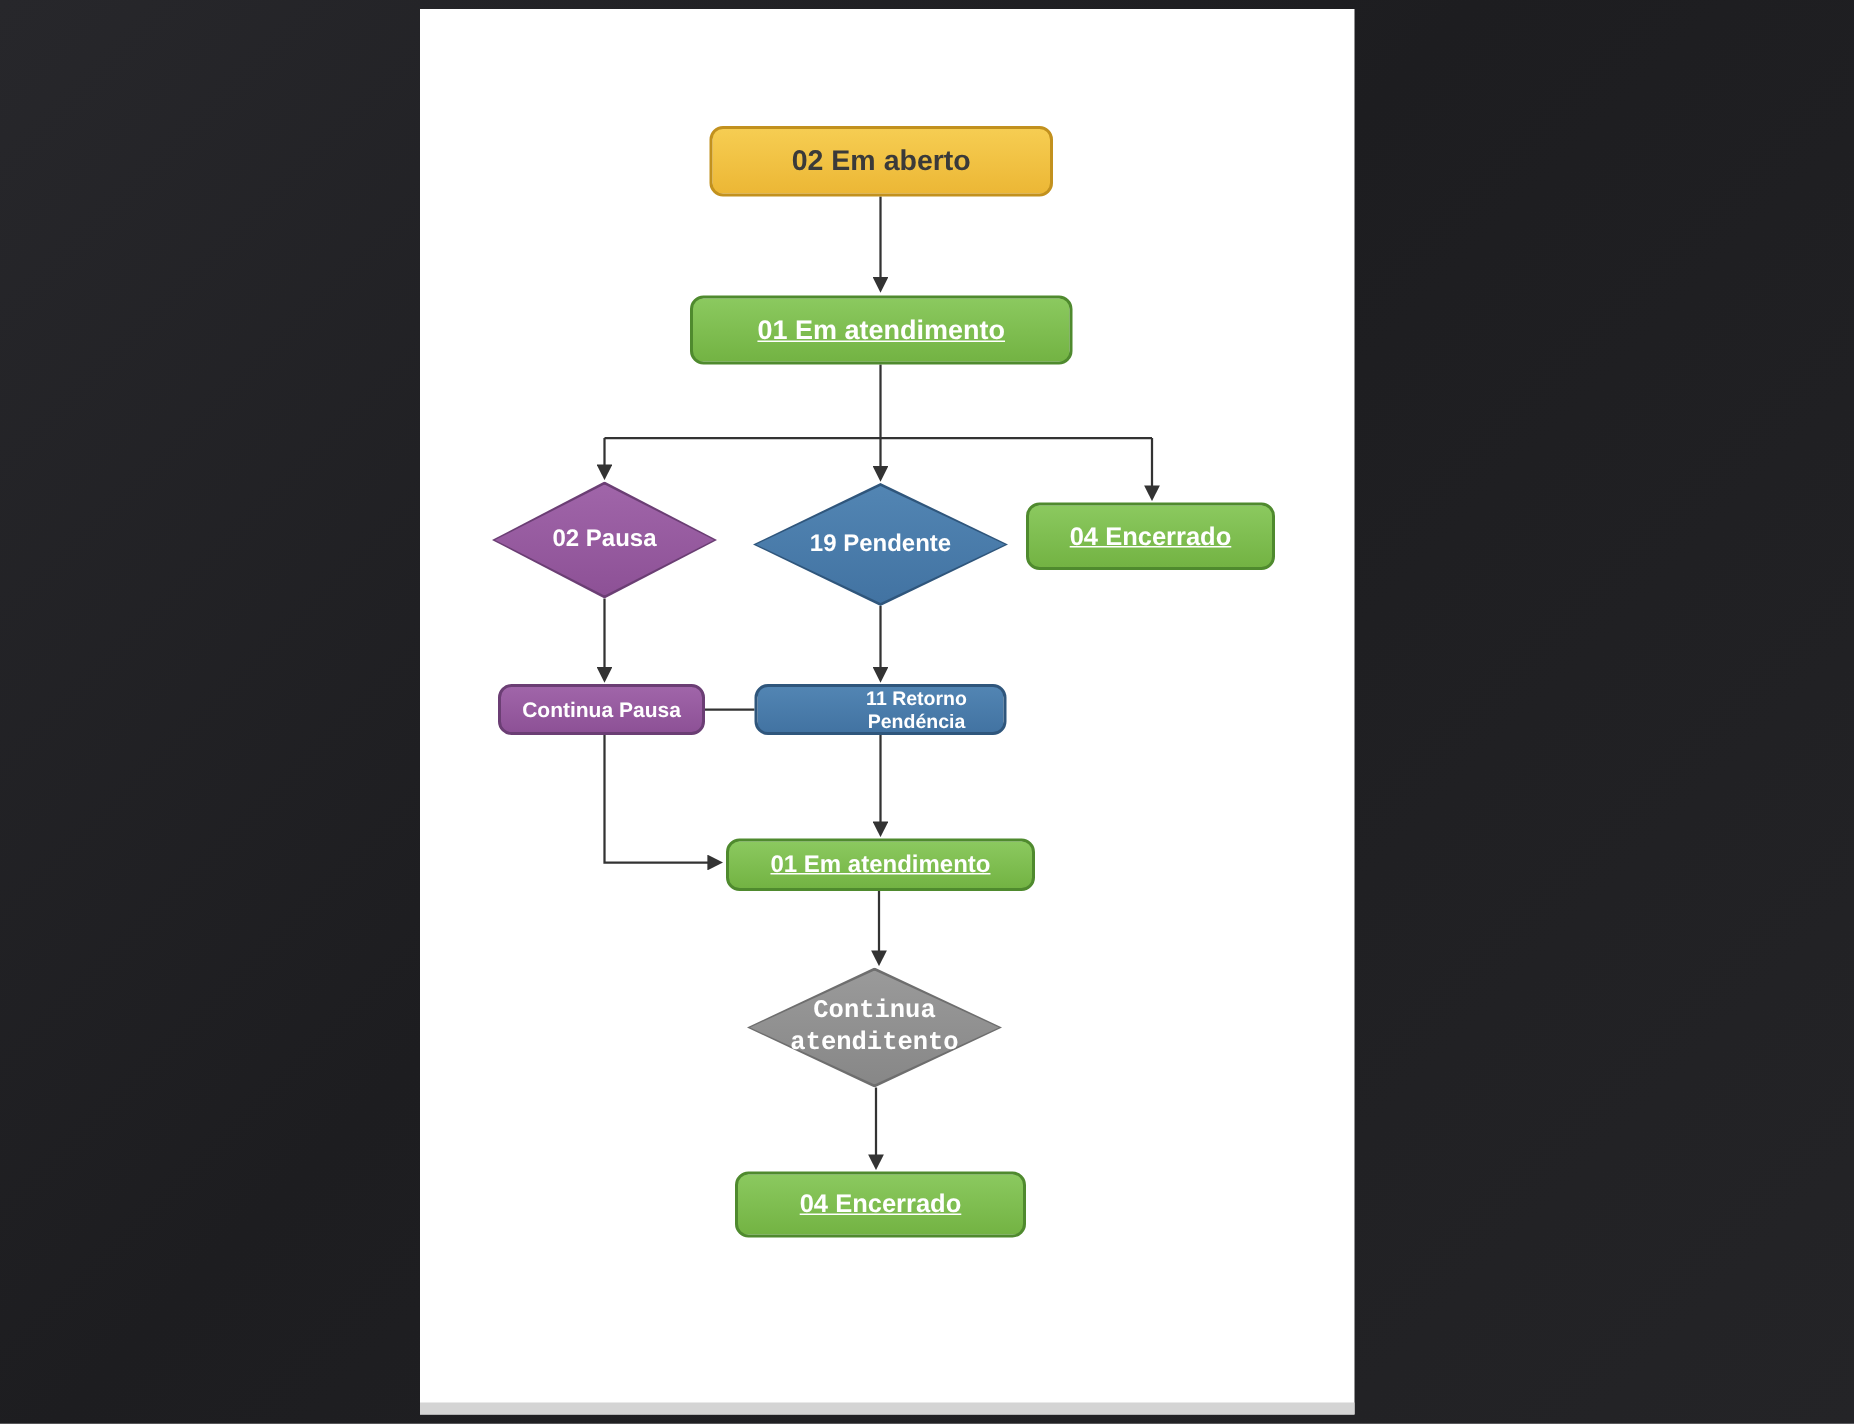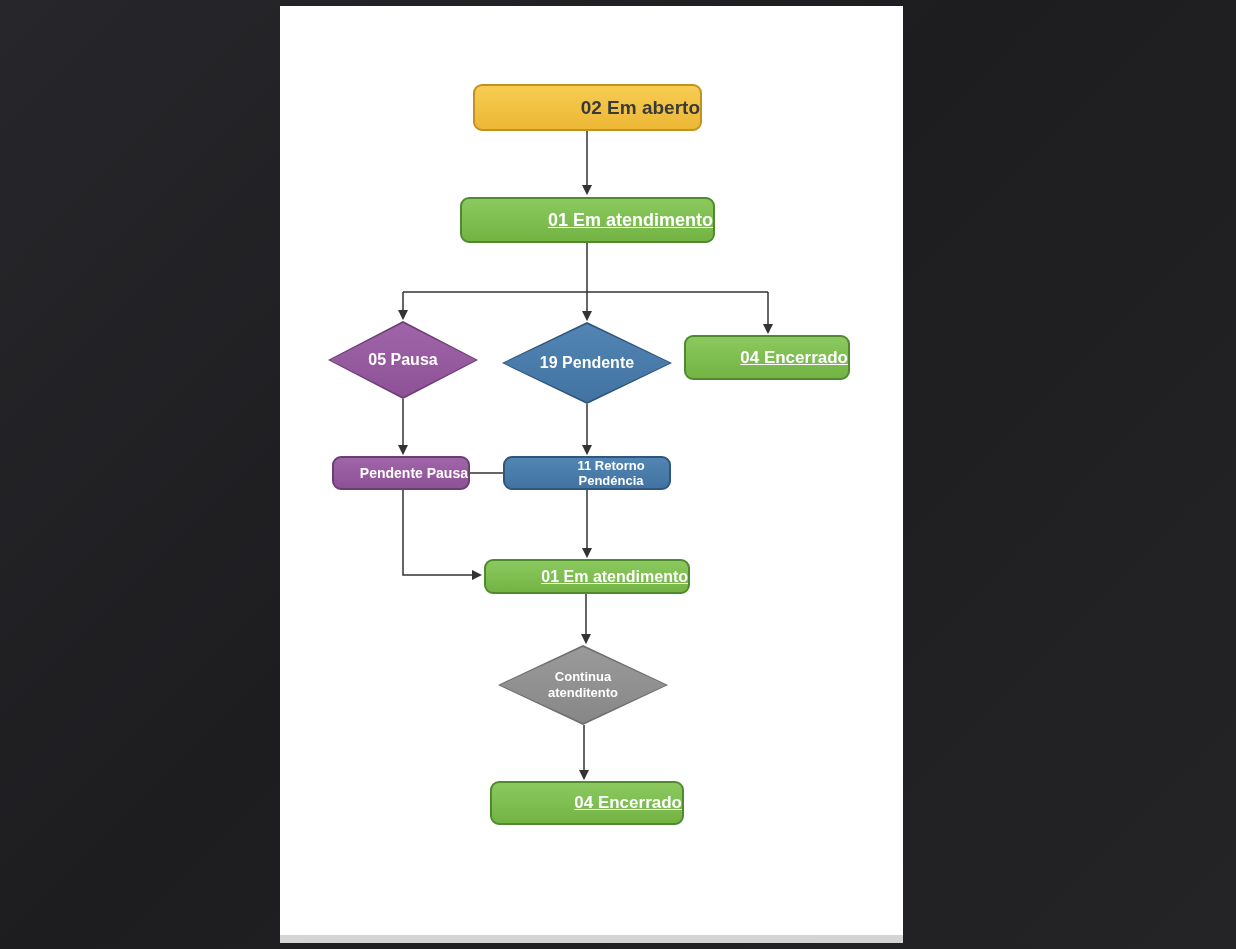--- a/index.html
+++ b/index.html
@@ -46,21 +46,20 @@
     align-items: center;
     justify-content: center;
     text-align: center;
     color: #ffffff;
     font-weight: bold;
     box-sizing: border-box;
   }
   .box {
     border-radius: 9px;
     border: 2px solid transparent;
-    justify-content: flex-end;
   }
   .box-yellow {
     background: linear-gradient(180deg, #f6cd52 0%, #ecb735 100%);
     border-color: #c2911e;
     color: #3a3a3a;
   }
   .box-green {
     background: linear-gradient(180deg, #8bc95f 0%, #73b343 100%);
     border-color: #4f8a2e;
     text-decoration: underline;
@@ -107,21 +106,21 @@
   
   .n-em-aberto        { left: 193px; top:  78px; width: 229px; height: 47px; font-size: 19px; }
   .n-em-atend-1       { left: 180px; top: 191px; width: 255px; height: 46px; font-size: 18px; }
   .n-pausa            { left:  48px; top: 315px; width: 150px; height: 78px; font-size: 16px; }
   .n-pendente         { left: 222px; top: 316px; width: 170px; height: 82px; font-size: 16px; }
   .n-encerrado-1      { left: 404px; top: 329px; width: 166px; height: 45px; font-size: 17px; }
   .n-retorno-pausa    { left:  52px; top: 450px; width: 138px; height: 34px; font-size: 14px; }
   .n-retorno-pend     { left: 223px; top: 450px; width: 168px; height: 34px; font-size: 13px; font-weight: 600; padding-left: 48px; }
   .n-em-atend-2       { left: 204px; top: 553px; width: 206px; height: 35px; font-size: 16px; }
   .n-continua         { left: 218px; top: 639px; width: 170px; height: 80px; }
-  .n-continua .d-label{ font-size: 13px; line-height: 1.25; }
+  .n-continua .d-label{ font-size: 17px; line-height: 1.25; font-family: Liberation Mono, monospace; }
   .n-encerrado-2      { left: 210px; top: 775px; width: 194px; height: 44px; font-size: 17px; }
 </style>
 </head>
 <body>
 
 <div class="canvas">
   <div class="page">
 
     <svg class="connectors" viewBox="0 0 623 937" xmlns="http://www.w3.org/2000/svg">
       <defs>
@@ -150,35 +149,35 @@
       <span>02 Em aberto</span>
     </div>
 
     <div class="node box box-green n-em-atend-1">
       <span>01 Em atendimento</span>
     </div>
 
     <div class="diamond d-purple n-pausa">
       <div class="d-outer"></div>
       <div class="d-inner"></div>
-      <div class="d-label node n-pausa-label" style="font-size:16px">05 Pausa</div>
+      <div class="d-label node n-pausa-label" style="font-size:16px">02 Pausa</div>
     </div>
 
     <div class="diamond d-blue n-pendente">
       <div class="d-outer"></div>
       <div class="d-inner"></div>
       <div class="d-label" style="font-size:16px">19 Pendente</div>
     </div>
 
     <div class="node box box-green n-encerrado-1">
       <span>04 Encerrado</span>
     </div>
 
     <div class="node box box-purple n-retorno-pausa">
-      <span>Pendente Pausa</span>
+      <span>Continua Pausa</span>
     </div>
 
     <div class="node box box-blue n-retorno-pend">
       <span>11 Retorno Pendéncia</span>
     </div>
 
     <div class="node box box-green n-em-atend-2">
       <span>01 Em atendimento</span>
     </div>
 

